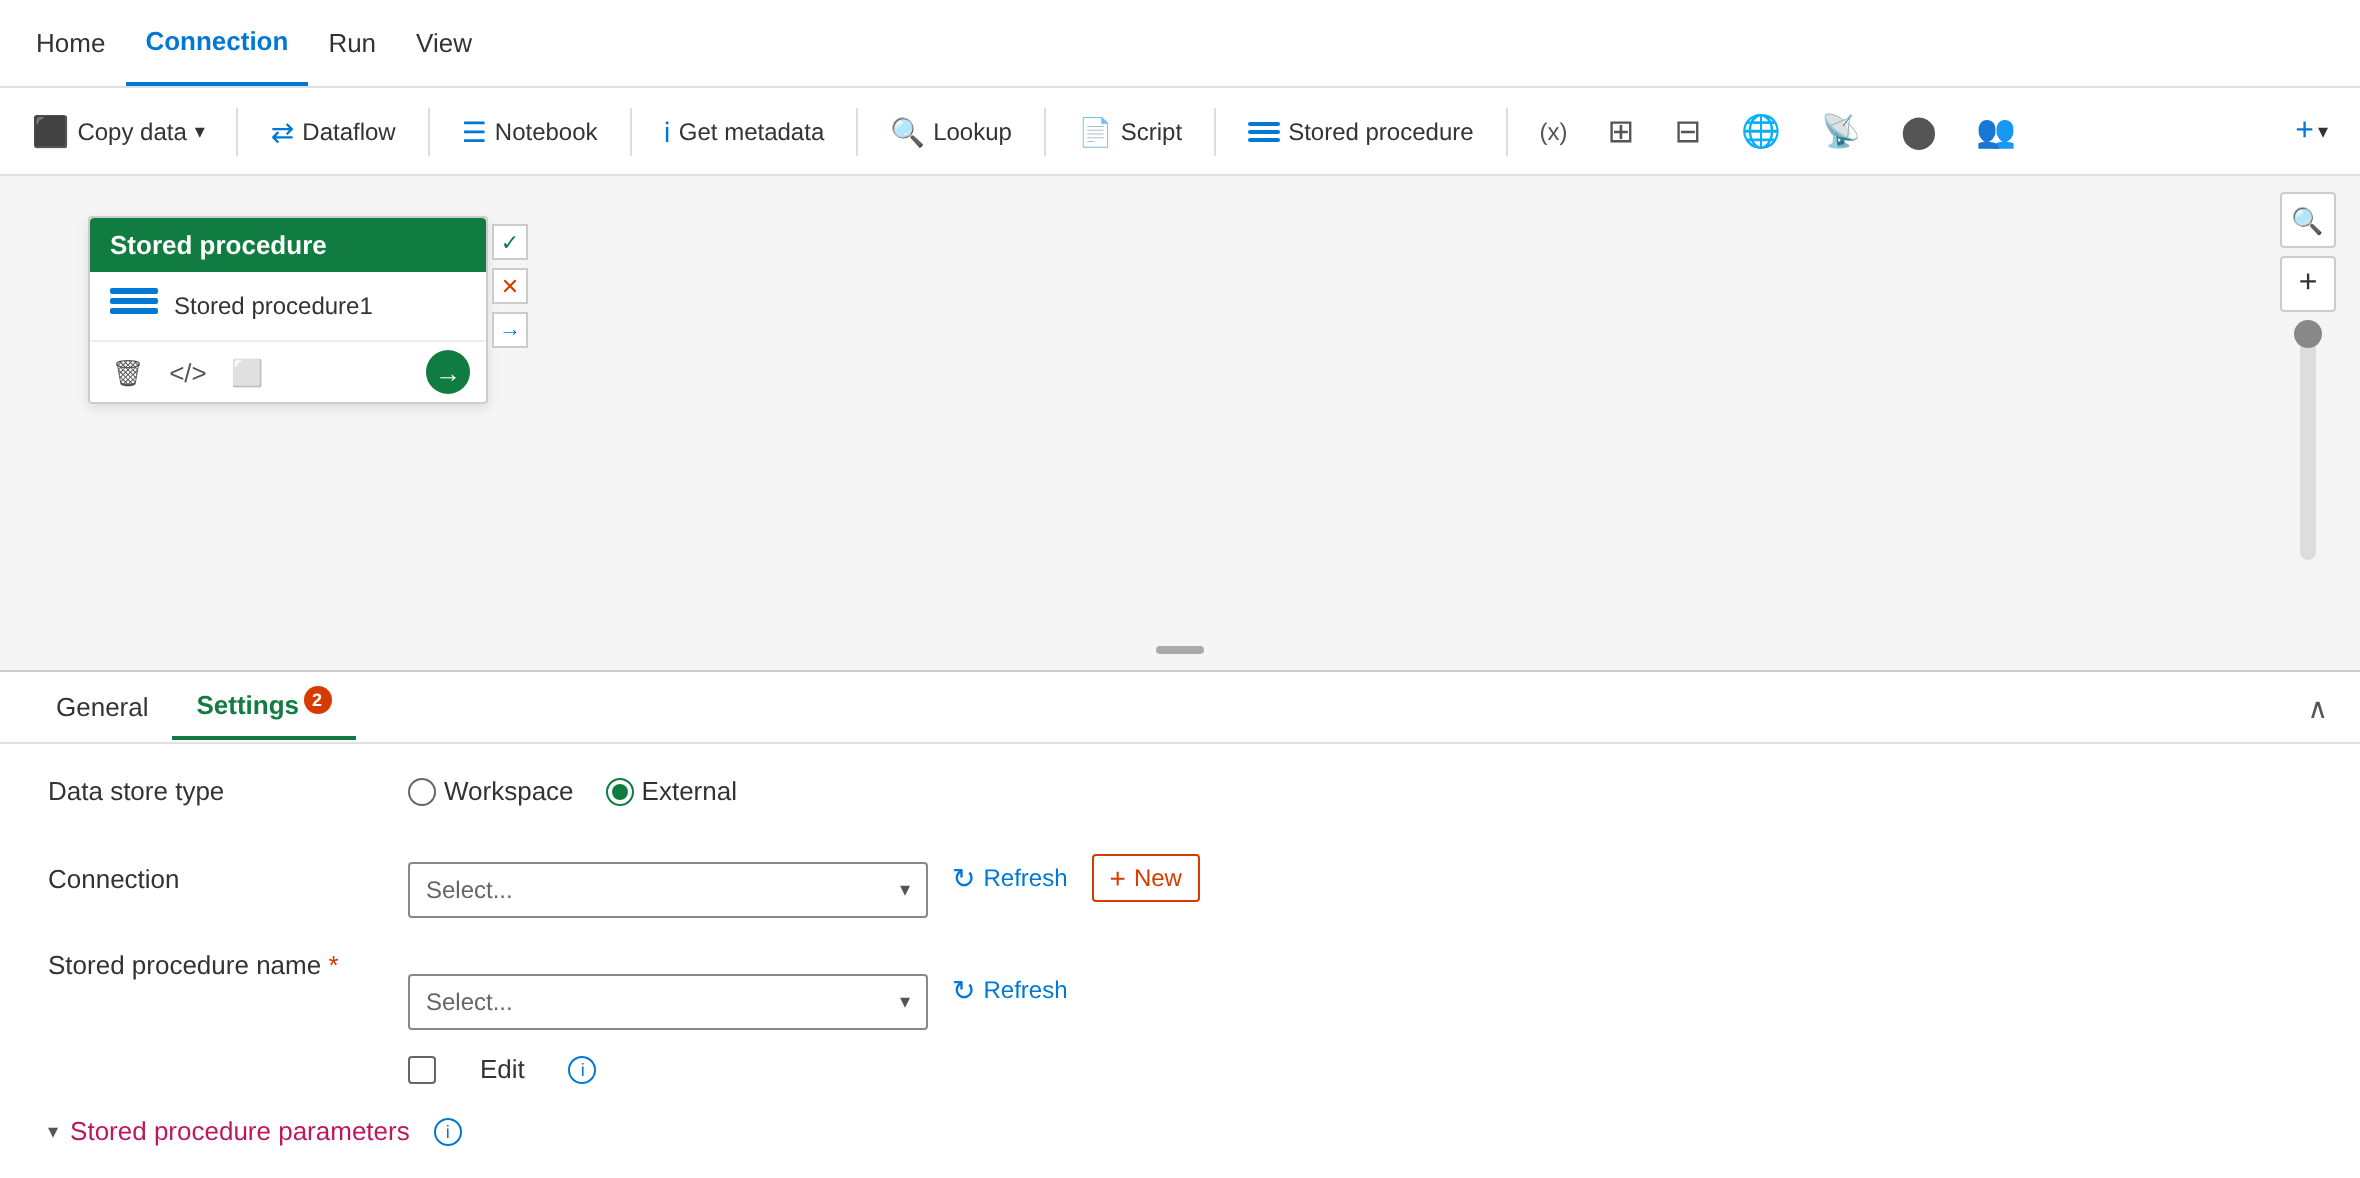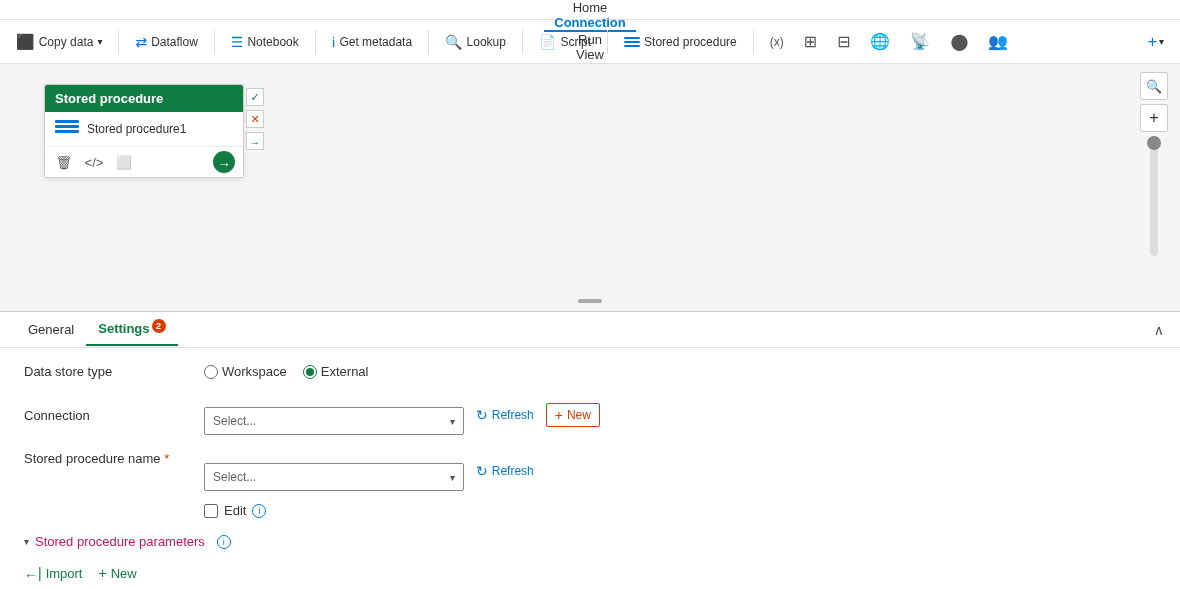--- a/index.html
+++ b/index.html
@@ -1,19 +1,19 @@
 <!DOCTYPE html>
 <html><head>
   <meta charset="utf-8">
   <style>
     * { box-sizing: border-box; margin: 0; padding: 0; }
     body { font-family: 'Segoe UI', Arial, sans-serif; font-size: 13px; background: #fff; color: #333; overflow: hidden; width: 1180px; height: 589px; }
 
     
-    .top-nav { display: flex; align-items: center; height: 20px; background: #fff; border-bottom: 1px solid #e0e0e0; padding: 0 8px; flex-direction: column; }
+    .top-nav { display: flex; align-items: center; height: 44px; background: #fff; border-bottom: 1px solid #e0e0e0; padding: 0 8px; }
     .top-nav-item { padding: 0 10px; height: 100%; display: flex; align-items: center; font-size: 13px; color: #333; cursor: pointer; }
     .top-nav-item.active { color: #0078d4; border-bottom: 2px solid #0078d4; font-weight: 600; }
 
     
     .toolbar { display: flex; align-items: center; height: 44px; background: #fff; border-bottom: 1px solid #e0e0e0; padding: 0 8px; gap: 4px; }
     .toolbar-item { display: flex; align-items: center; gap: 4px; padding: 4px 8px; font-size: 12px; color: #333; cursor: pointer; border-radius: 2px; white-space: nowrap; }
     .toolbar-separator { width: 1px; height: 24px; background: #ddd; margin: 0 4px; }
     .toolbar-more { display: flex; align-items: center; gap: 2px; padding: 4px 8px; cursor: pointer; margin-left: auto; }
 
     
@@ -67,21 +67,21 @@
 
     
     .select-dropdown { display: flex; align-items: center; border: 1px solid #888; border-radius: 2px; background: #fff; padding: 4px 8px; width: 260px; height: 28px; cursor: pointer; justify-content: space-between; font-size: 12px; color: #666; margin-top: 12px; }
     .select-arrow { font-size: 10px; color: #555; }
 
     
     .action-btn { display: flex; align-items: center; gap: 4px; font-size: 12px; color: #0078d4; cursor: pointer; padding: 2px 4px; white-space: nowrap; }
     .action-btn.new-btn { border: 1.5px solid #d83b01; color: #d83b01; border-radius: 2px; padding: 3px 8px; }
 
     
-    .checkbox-row { display: flex; align-items: center; gap: 6px; margin-top: 6px; }
+    .checkbox-row { display: flex; align-items: center; gap: 22px; margin-top: 6px; }
     .checkbox-box { width: 14px; height: 14px; border: 1.5px solid #666; border-radius: 2px; background: #fff; }
     .info-icon { display: inline-flex; align-items: center; justify-content: center; width: 14px; height: 14px; border: 1.5px solid #0078d4; border-radius: 50%; color: #0078d4; font-size: 9px; cursor: pointer; }
 
     
     .section-row { display: flex; align-items: center; gap: 6px; margin-bottom: 16px; cursor: pointer; }
     .chevron-icon { font-size: 10px; color: #555; }
     .section-label { font-size: 13px; color: #be185d; font-weight: 500; }
 
     
     .bottom-actions { display: flex; align-items: center; gap: 16px; padding-left: 0; }

